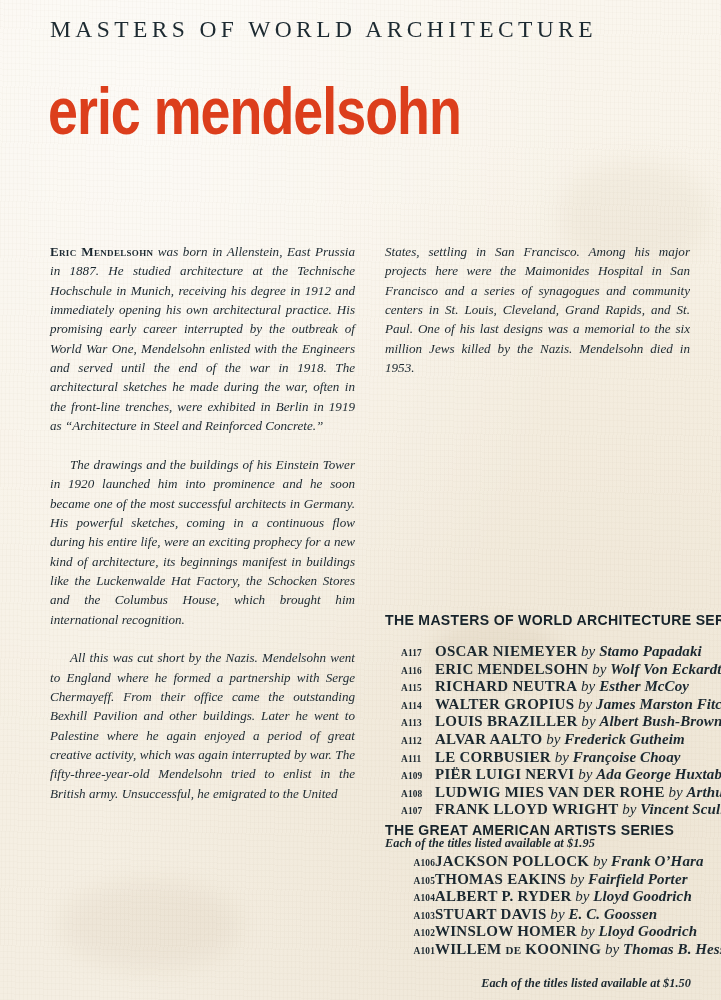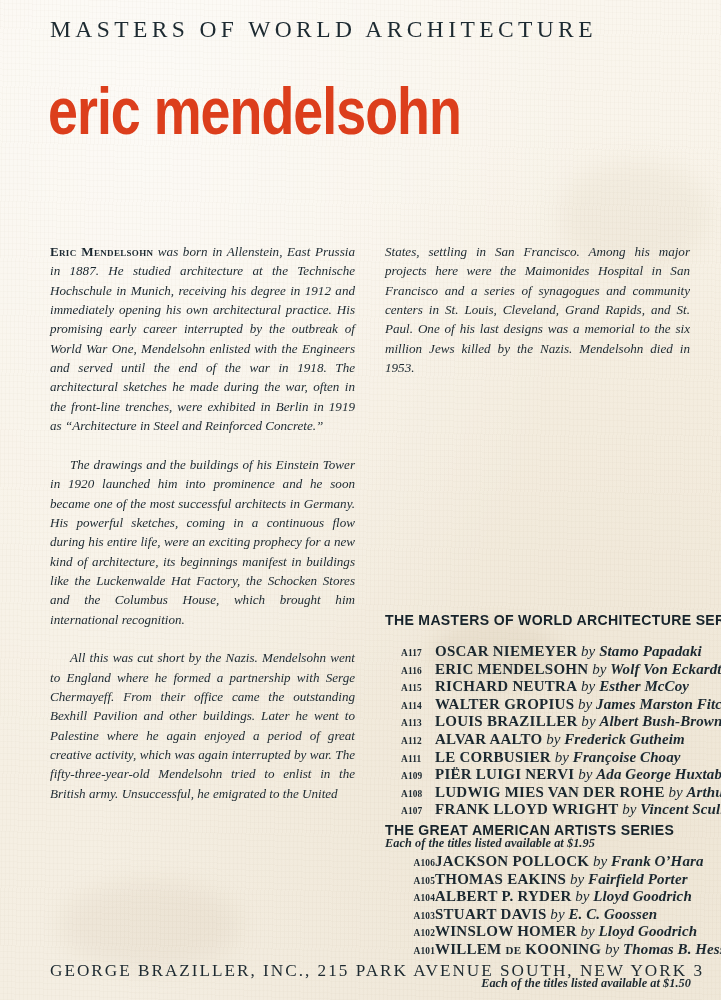--- a/index.html
+++ b/index.html
@@ -281,15 +281,14 @@
           <span class="entry"><span class="who">WINSLOW HOMER</span><span class="by"> by </span><span class="author">Lloyd Goodrich</span></span>
         </li>
         <li>
           <span class="code">A101</span>
           <span class="entry"><span class="who">WILLEM de KOONING</span><span class="by"> by </span><span class="author">Thomas B. Hess</span></span>
         </li>
       </ul>
     <div class="price">Each of the titles listed available at $1.50</div>
   </div>
 
-  <div class="imprint">GEORGE BRAZILLER, INC., 215 PARK AVENUE SOUTH, NEW YORK 3</div>
 
 </div>
 
 </body></html>

